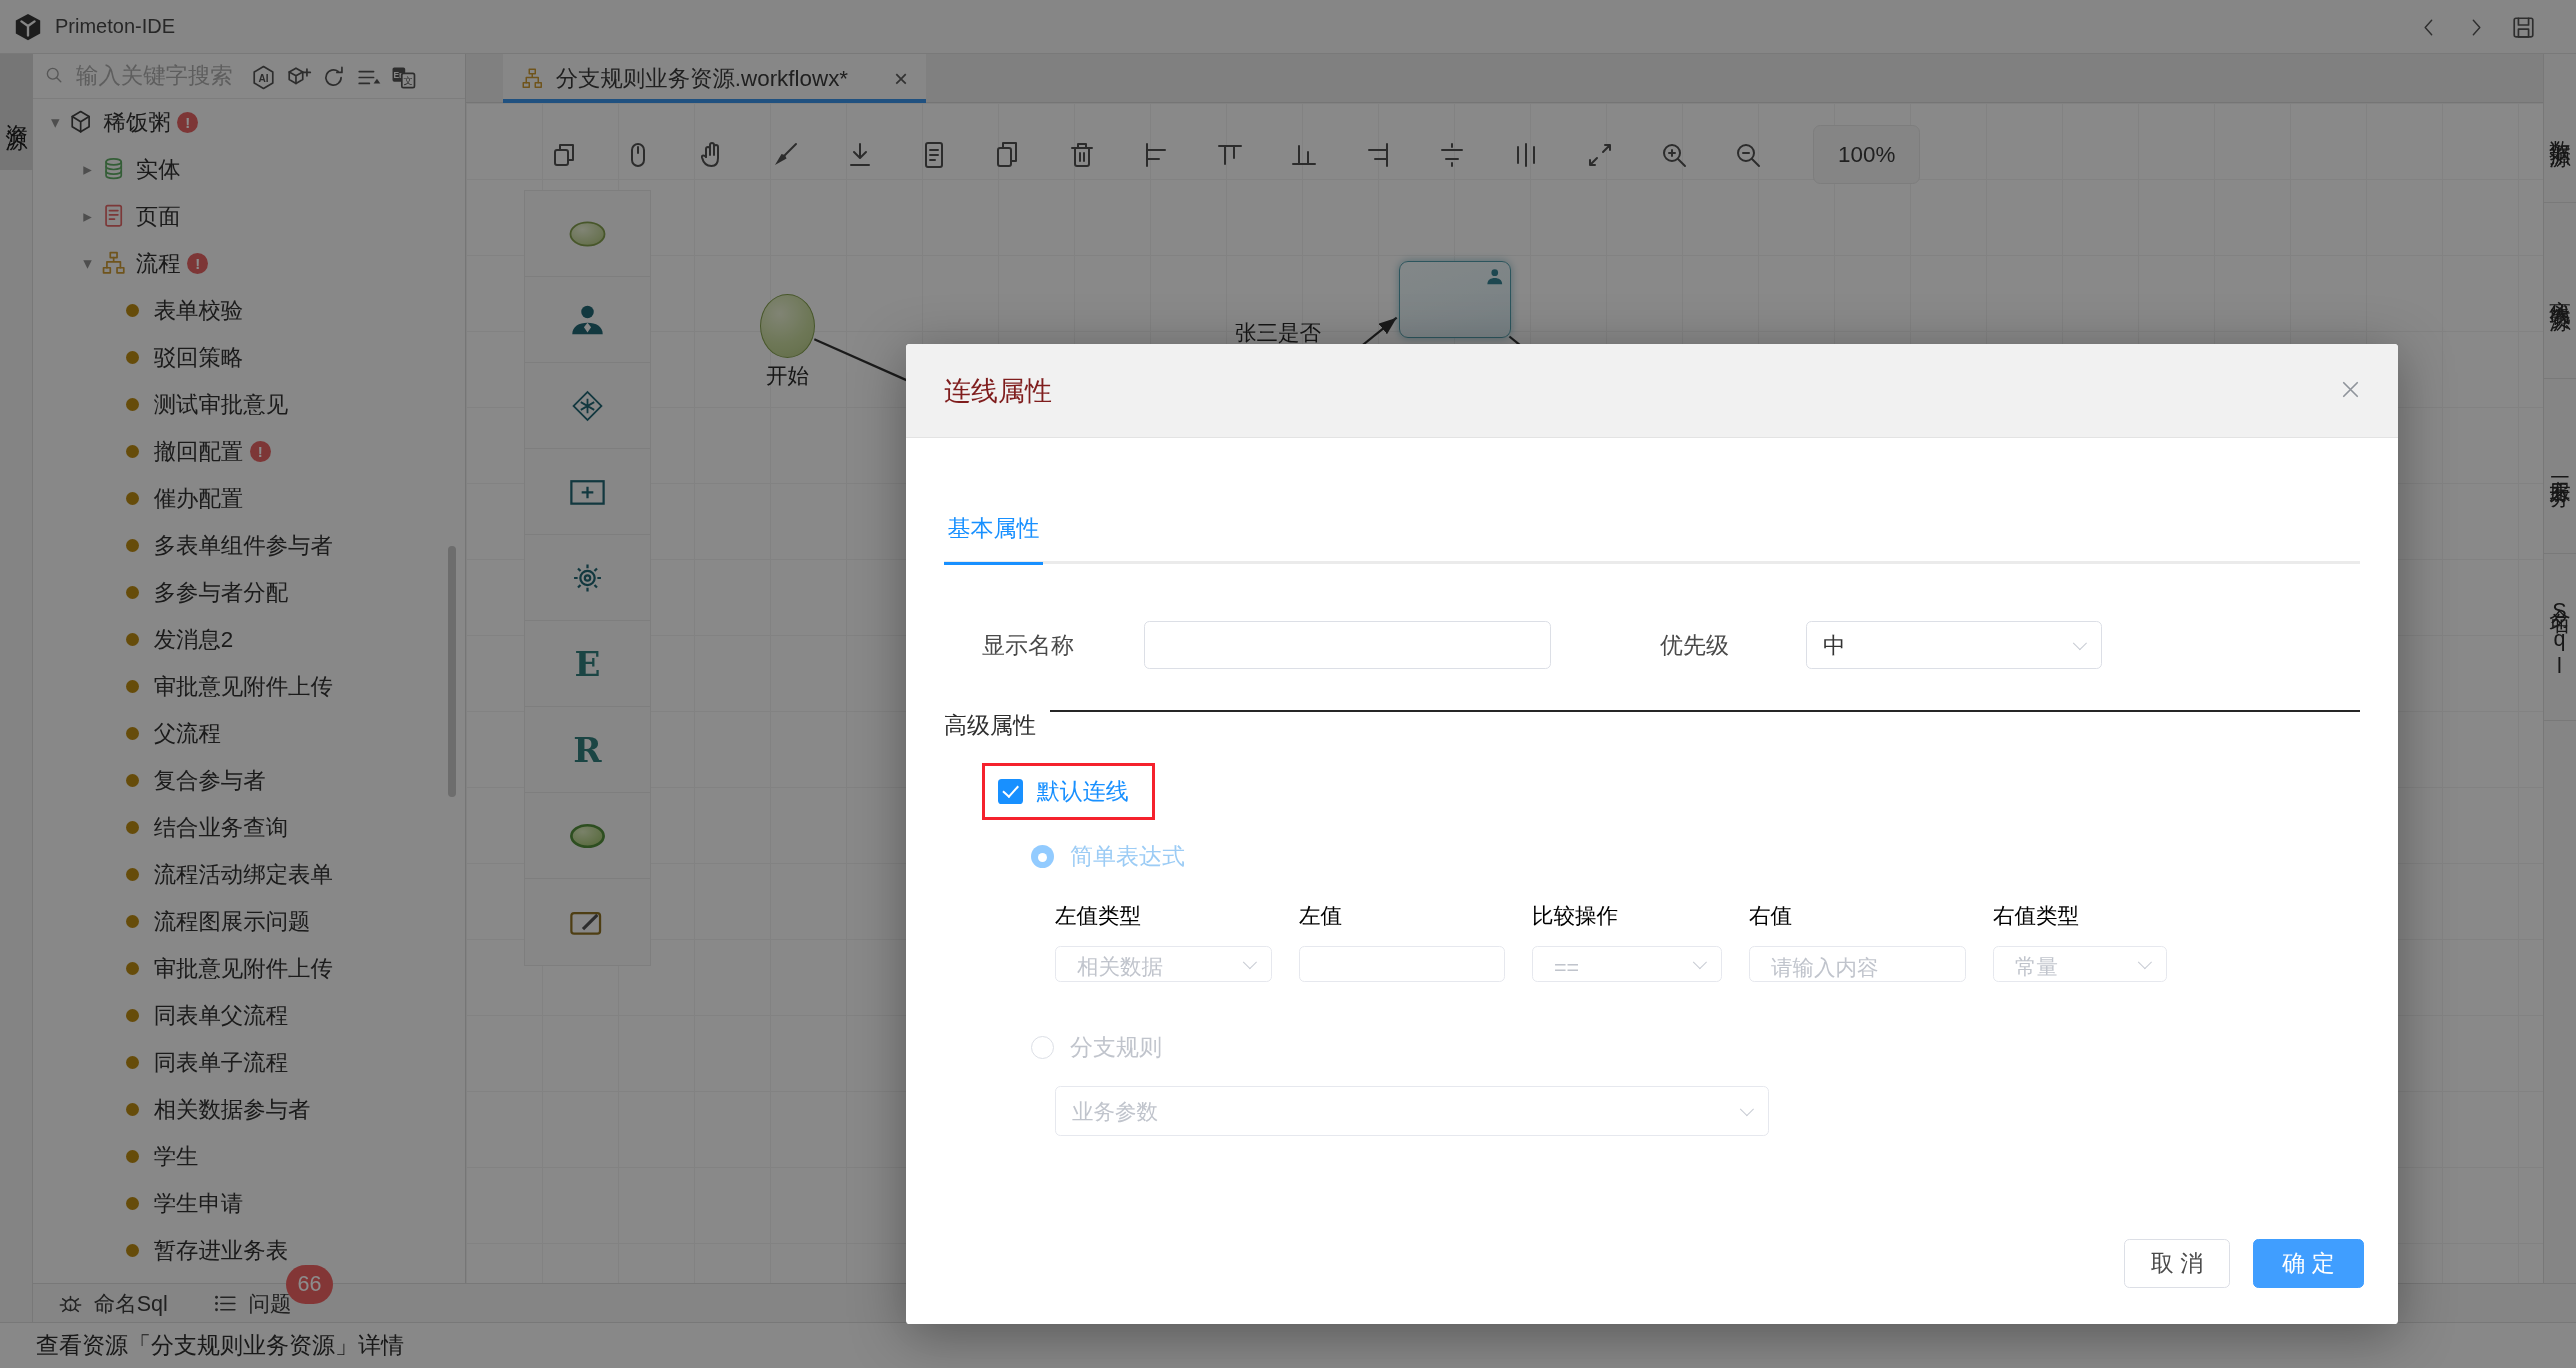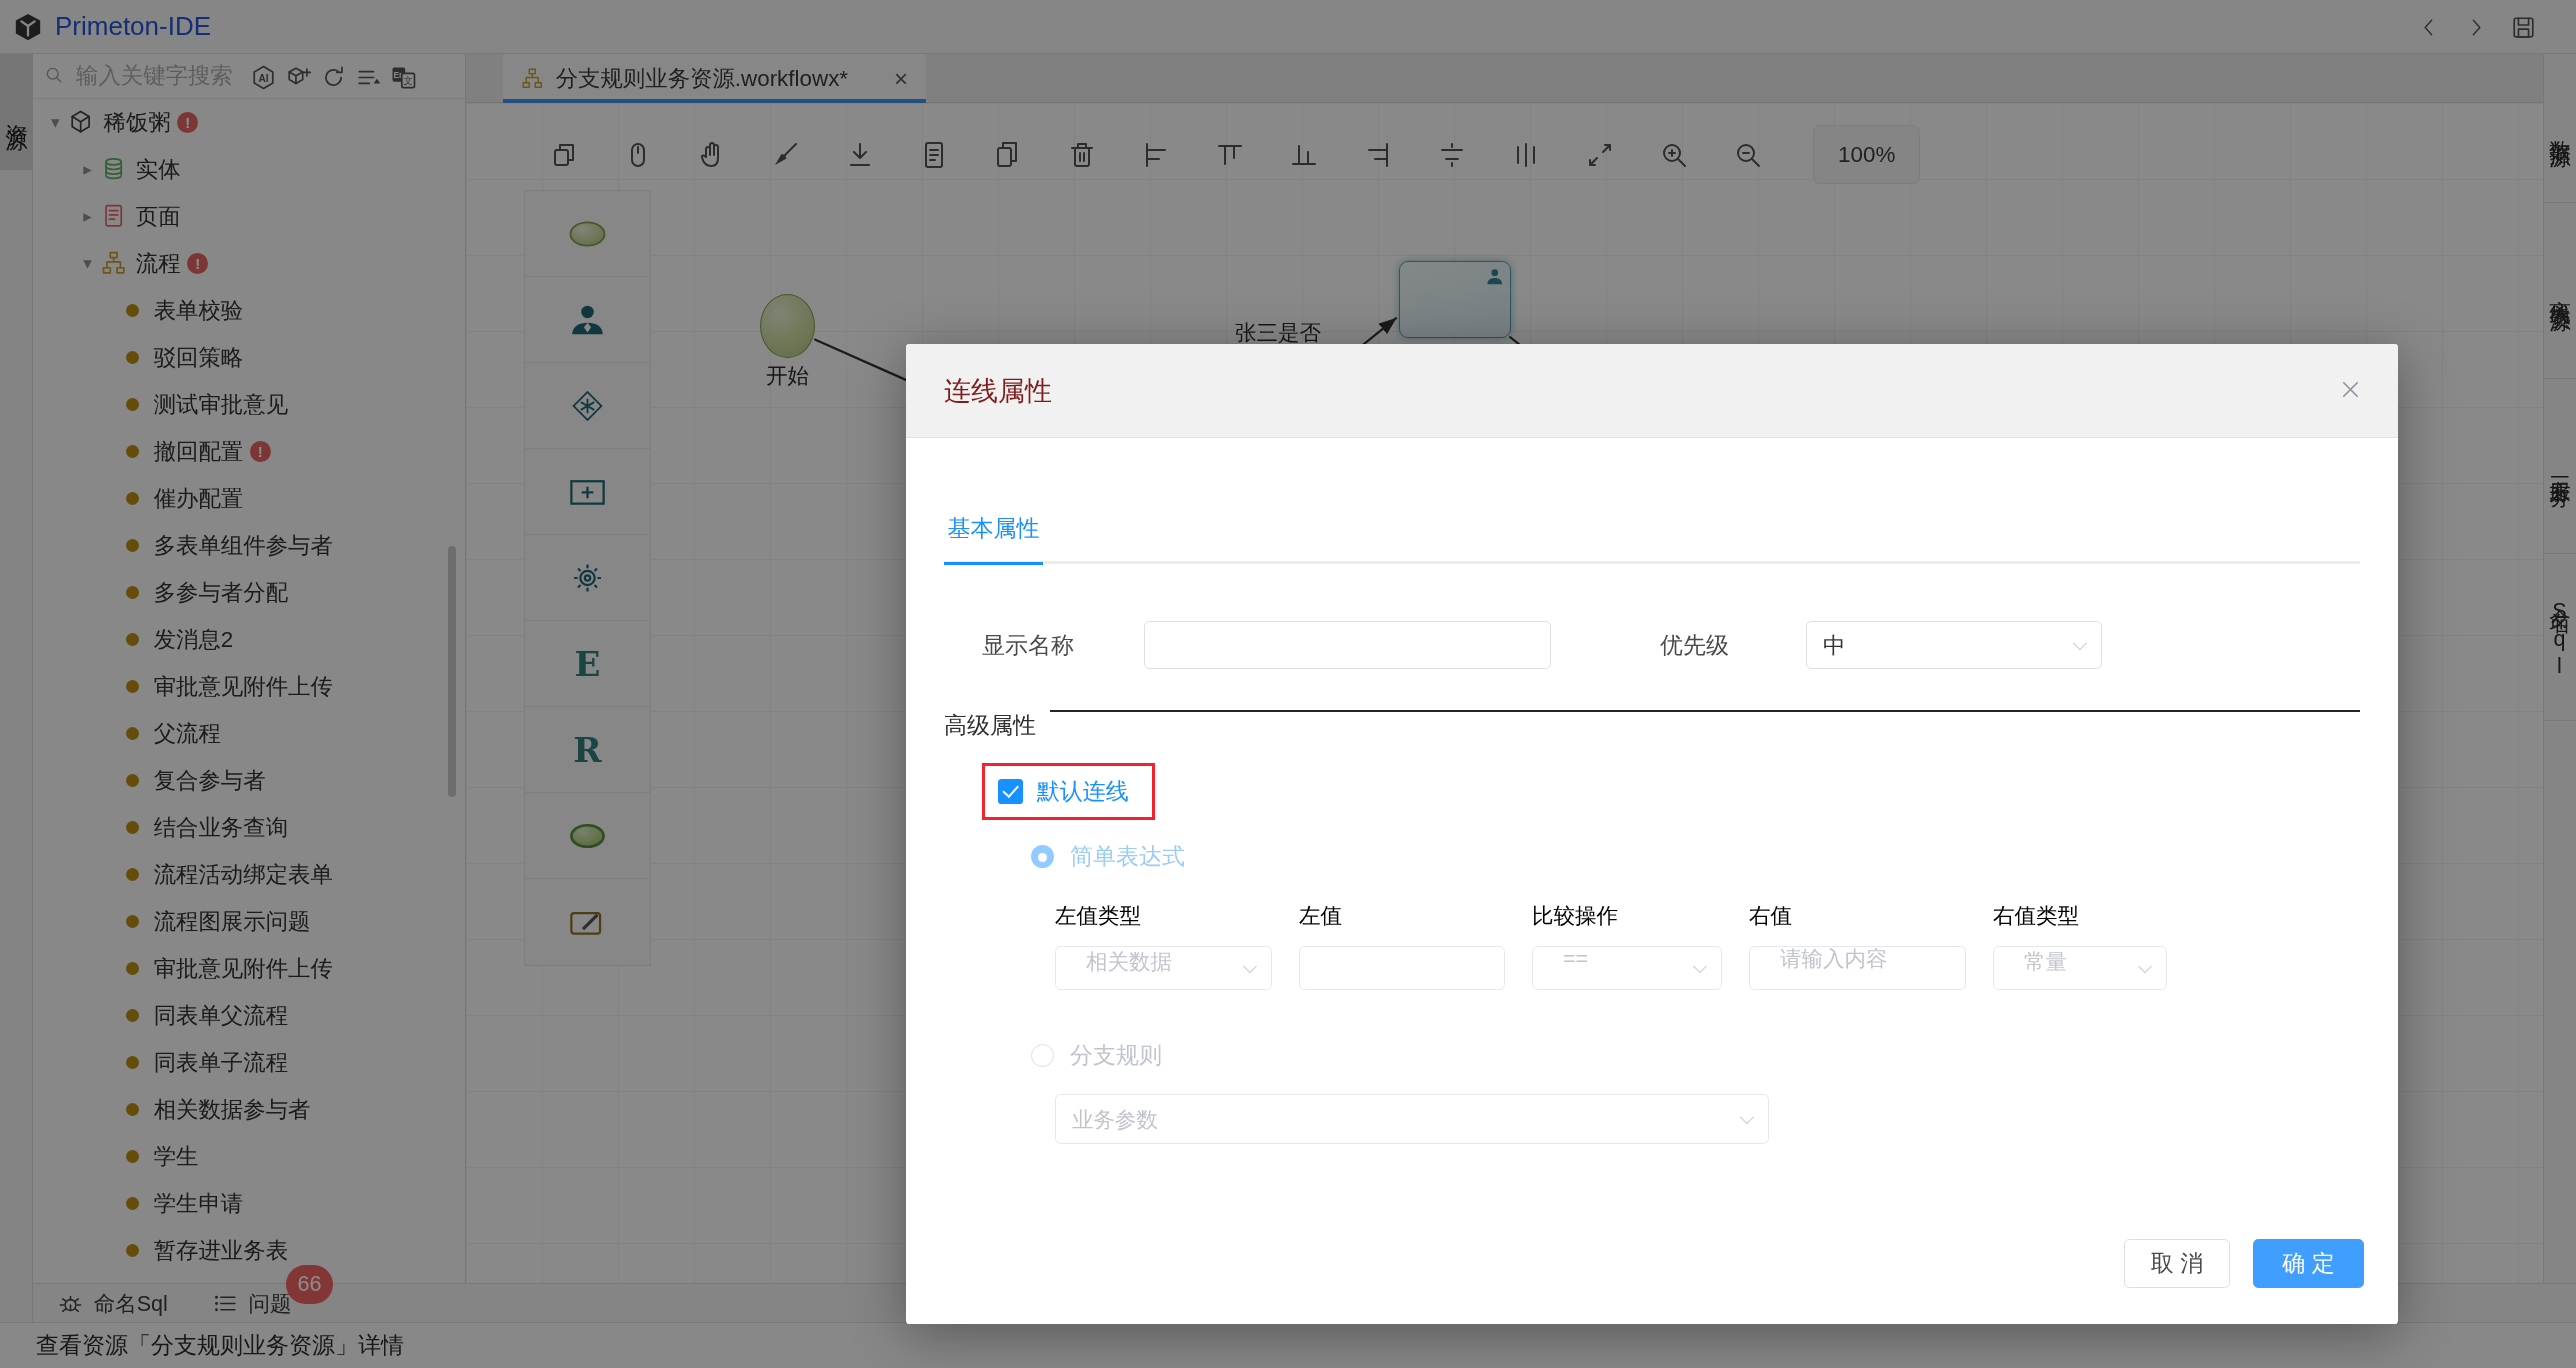--- a/index.html
+++ b/index.html
@@ -3,21 +3,21 @@
 <meta charset="utf-8">
 <style>
   *{box-sizing:border-box;margin:0;padding:0;}
   html,body{width:2576px;height:1368px;}
   body{font-family:"Liberation Sans",sans-serif;background:#fafafa;overflow:hidden;}
   #app{position:relative;width:2576px;height:1368px;background:#fafafa;overflow:hidden;}
 
   
   #titlebar{position:absolute;left:0;top:0;width:2576px;height:54px;background:#f3f3f3;border-bottom:0.9px solid #dcdcdc;display:flex;align-items:center;z-index:5;}
   #titlebar .logo{margin-left:12.5px;color:#2e2e2e;}
-  #titlebar .apptitle{margin-left:12.5px;font-size:26px;font-weight:500;color:#1d4ed8;}
+  #titlebar .apptitle{margin-left:12.5px;font-size:20px;font-weight:500;color:#404040;}
   #win-actions{position:absolute;right:39px;top:0;height:54px;display:flex;align-items:center;gap:23px;color:#4f4f4f;}
   .icn{display:inline-flex;align-items:center;justify-content:center;}
   .icn svg{display:block;}
 
   
   #activitybar{position:absolute;left:0;top:54px;width:33px;height:1269px;background:#f0f0f0;border-right:0.9px solid #d9d9d9;z-index:4;}
   #activity-tab{width:33px;height:116px;background:#d6d6d6;display:flex;align-items:center;justify-content:center;writing-mode:vertical-rl;text-orientation:upright;font-size:22.4px;letter-spacing:6.3px;color:#161616;}
 
   
   #explorer{position:absolute;left:33px;top:54px;width:433px;height:1229px;background:#f7f7f7;border-right:0.9px solid #d6d6d6;overflow:hidden;z-index:4;}
@@ -95,21 +95,21 @@
   #default-line-checkbox{width:25px;height:25px;border-radius:3.6px;background:#1890ff;position:relative;cursor:pointer;}
   #default-line-checkbox::after{content:"";position:absolute;left:8px;top:2.7px;width:7.2px;height:13.4px;border-right:2.7px solid #fff;border-bottom:2.7px solid #fff;transform:rotate(42deg);}
   #default-line-label{margin-left:14.3px;font-size:23px;color:#1890ff;}
   .radio-row{display:flex;align-items:center;}
   #radio-simple-row{margin:21.5px 0 0 125px;}
   #radio-simple{width:23px;height:23px;border-radius:50%;background:#92cbff;position:relative;}
   #radio-simple::after{content:"";position:absolute;left:7.2px;top:7.2px;width:9px;height:9px;border-radius:50%;background:#fff;}
   #radio-simple-label{margin-left:16px;font-size:23px;color:#9cccf5;}
   #m-columns{margin:29px 38px 0 149px;display:flex;gap:27px;}
   .mcol .clabel{font-size:21.5px;color:#000000;margin-bottom:16px;}
-  .mctrl{position:relative;height:44px;border:0.9px solid #e6e8ee;border-radius:5.4px;background:#fff;display:flex;align-items:flex-start;padding:0 30px;font-size:21.5px;color:#c0c4cc;}
+  .mctrl{position:relative;height:36px;border:0.9px solid #e6e8ee;border-radius:5.4px;background:#fff;display:flex;align-items:flex-end;padding:0 21px;font-size:21.5px;color:#c0c4cc;}
   .mctrl input{border:none;outline:none;width:100%;font-size:21.5px;color:#c0c4cc;background:transparent;font-family:"Liberation Sans",sans-serif;}
   .mctrl input::placeholder{color:#c0c4cc;}
   #radio-branch-row{margin:50px 0 0 125px;}
   #radio-branch{width:23px;height:23px;border-radius:50%;background:#fff;border:1.8px solid #dcdfe6;}
   #radio-branch-label{margin-left:16px;font-size:23px;color:#c0c4cc;}
   #branch-select{margin:23px 0 0 149px;width:714px;height:50px;border:0.9px solid #e6e8ee;border-radius:5.4px;position:relative;display:flex;align-items:center;padding:0 16px;font-size:21.5px;color:#c0c4cc;background:#fff;}
   #modal-footer{position:absolute;right:34px;bottom:36px;display:flex;gap:23px;}
   .btn{height:49px;border-radius:5.4px;font-size:23px;display:flex;align-items:center;justify-content:center;cursor:pointer;font-family:"Liberation Sans",sans-serif;}
   #cancel-button{width:106px;background:#fff;border:0.9px solid #dcdfe6;color:#4a4a4a;}
   #ok-button{width:111px;background:#409eff;border:0.9px solid #409eff;color:#fff;}

